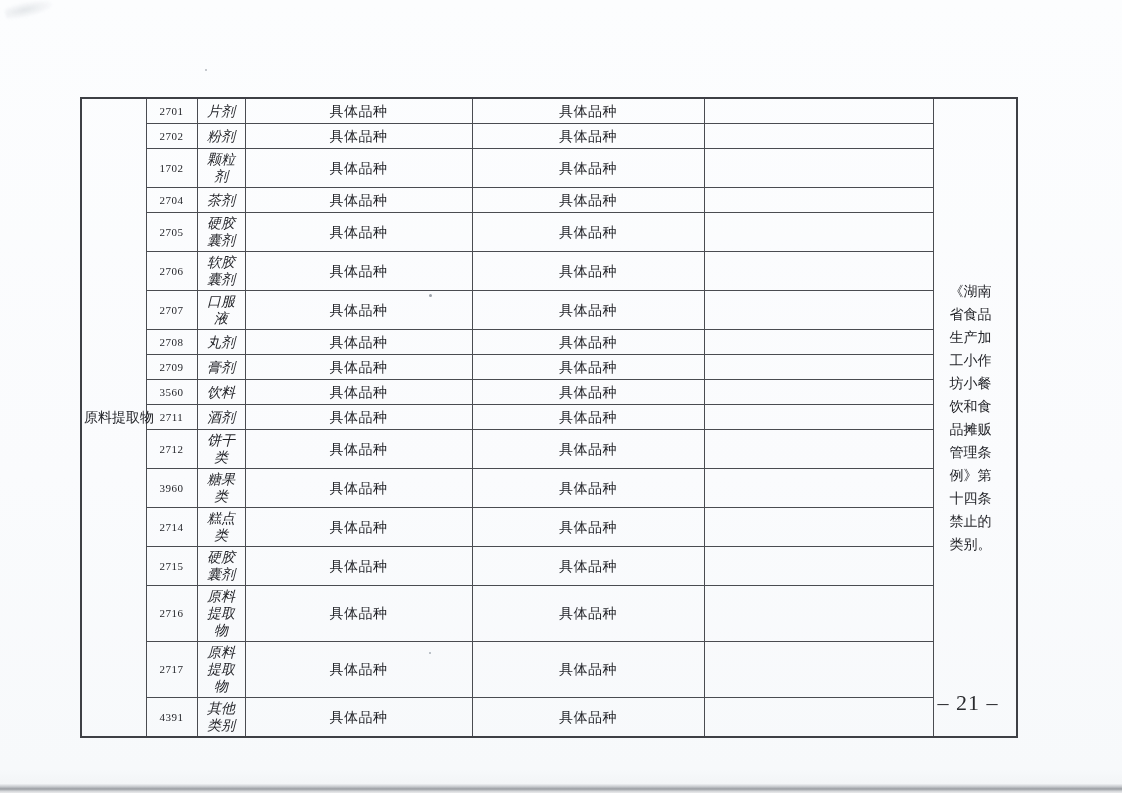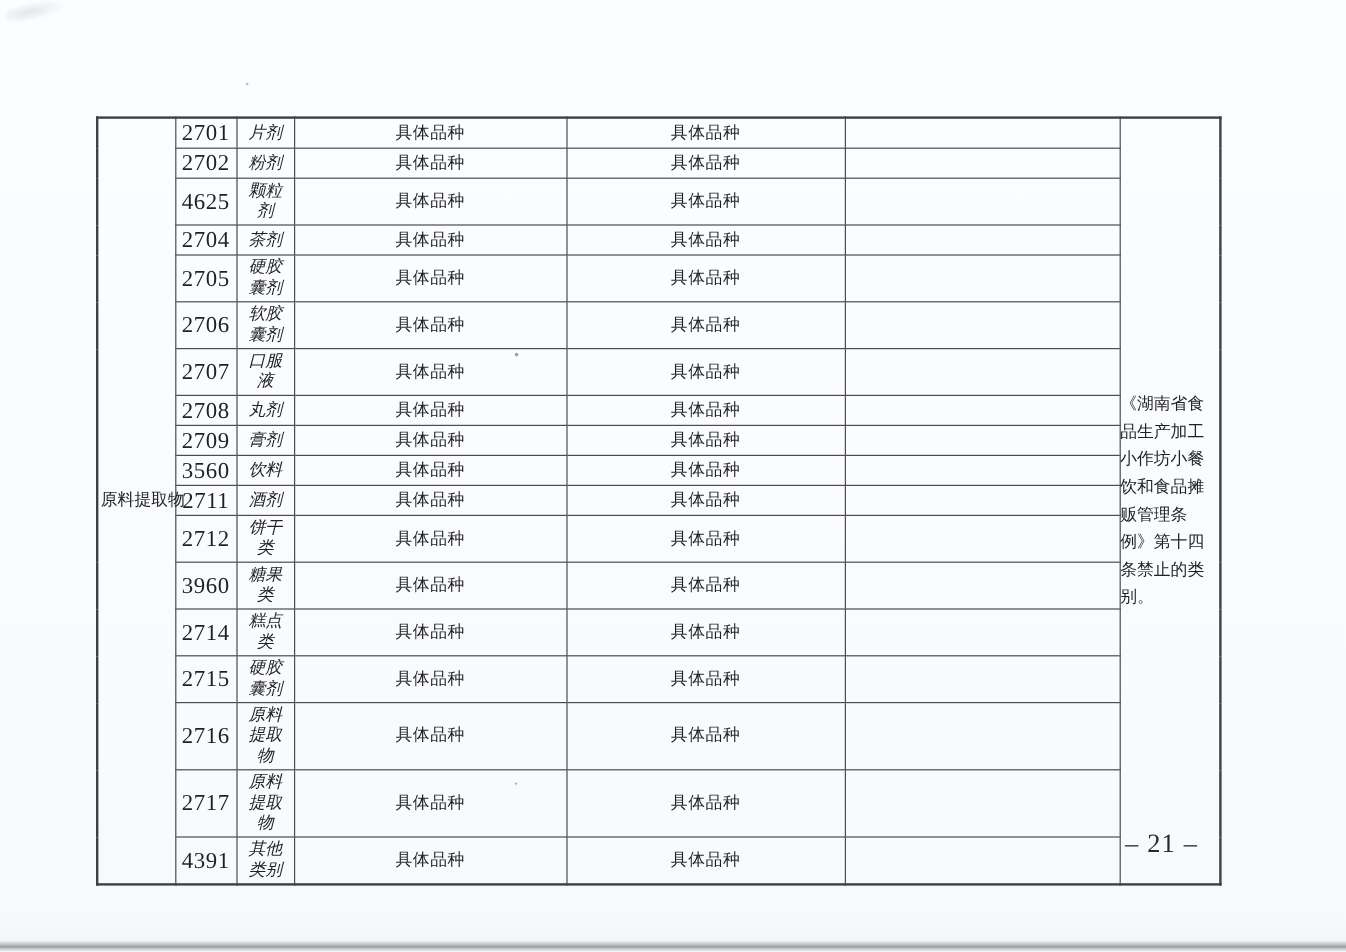--- a/index.html
+++ b/index.html
@@ -14,25 +14,25 @@
     border-collapse:collapse;table-layout:fixed;
     border:2px solid #3e4045;
   }
   td{
     border:1px solid #4a4c51;
     text-align:center;vertical-align:middle;
     font-size:14px;color:#1f2025;
     padding:1px 2px;height:20px;line-height:17px;
   }
   td.cat{white-space:nowrap;}
-  td.code{font-size:19px;letter-spacing:0.5px;}
+  td.code{font-size:11px;letter-spacing:0.5px;}
   td.name{padding:2px 7px;font-style:italic;}
   td.spec1,td.spec2{letter-spacing:0.5px;}
   td.note{
-    text-align:left;padding:2px 0;line-height:23px;
+    text-align:left;padding:2px 16px;line-height:23px;
   }
   .page-number{
     position:absolute;left:916px;top:690px;width:104px;height:22px;
     font-size:22px;color:#292a2e;text-align:center;letter-spacing:1px;
   }
   
   .artifact{position:absolute;pointer-events:none;}
   .smudge-topleft{
     left:5px;top:2px;width:48px;height:14px;
     background:radial-gradient(ellipse at 40% 50%,rgba(198,203,210,0.45),rgba(220,224,230,0.2) 60%,transparent 75%);
@@ -78,21 +78,21 @@
           <td rowspan="18" class="note">《湖南省食品生产加工小作坊小餐饮和食品摊贩管理条例》第十四条禁止的类别。</td>
         </tr>
         <tr>
           <td class="code">2702</td>
           <td class="name">粉剂</td>
           <td class="spec1">具体品种</td>
           <td class="spec2">具体品种</td>
           <td class="extra"></td>
         </tr>
         <tr>
-          <td class="code">4625</td>
+          <td class="code">1702</td>
           <td class="name">颗粒剂</td>
           <td class="spec1">具体品种</td>
           <td class="spec2">具体品种</td>
           <td class="extra"></td>
         </tr>
         <tr>
           <td class="code">2704</td>
           <td class="name">茶剂</td>
           <td class="spec1">具体品种</td>
           <td class="spec2">具体品种</td>

